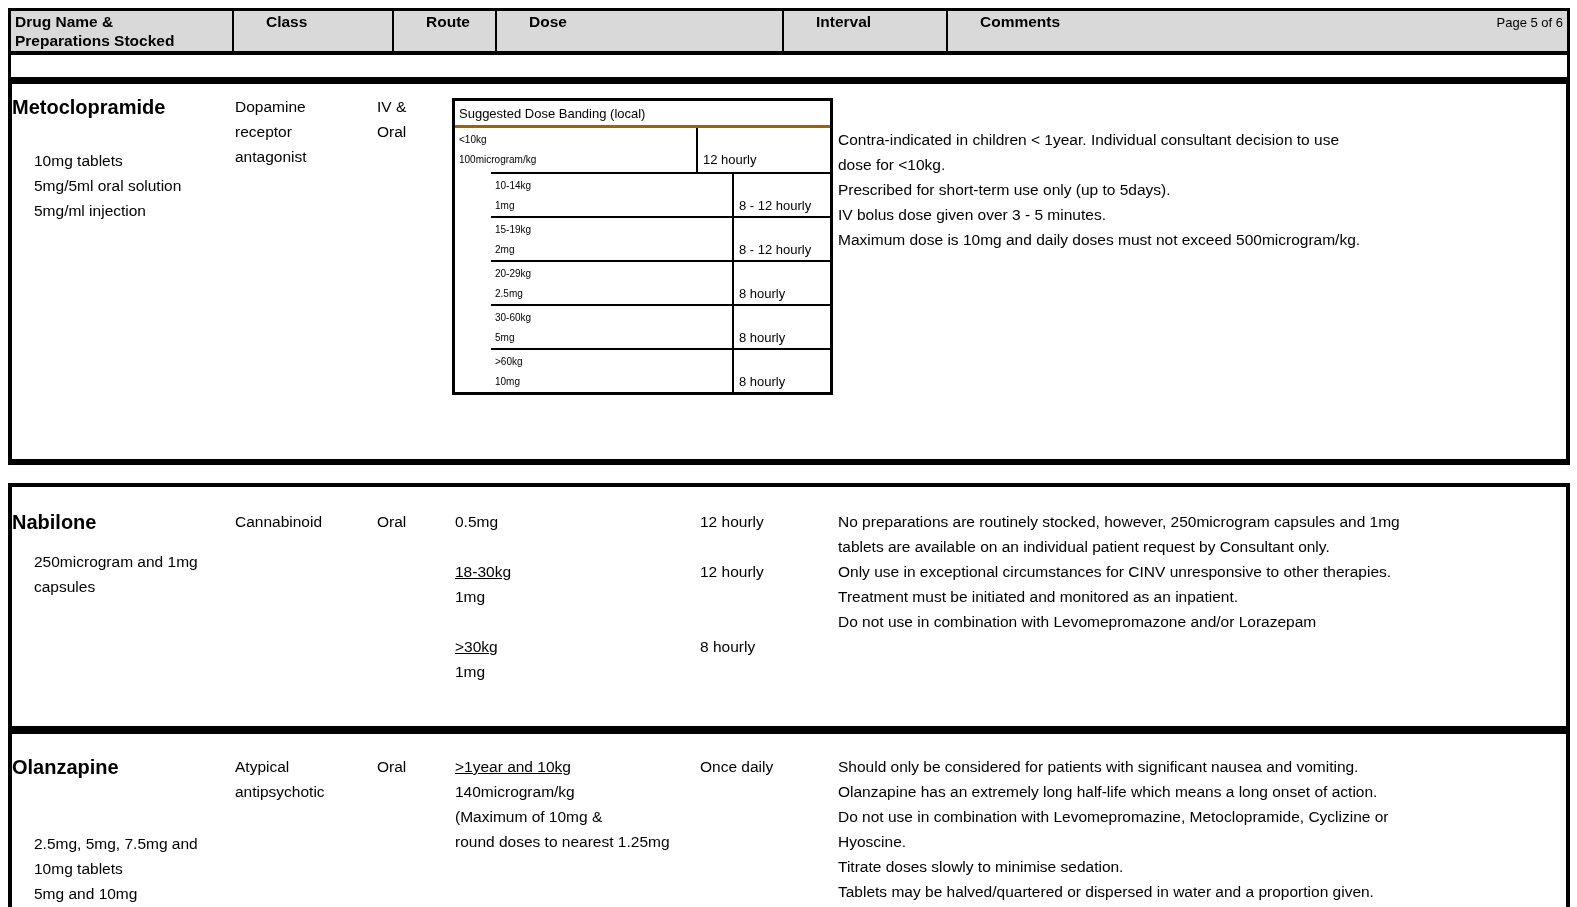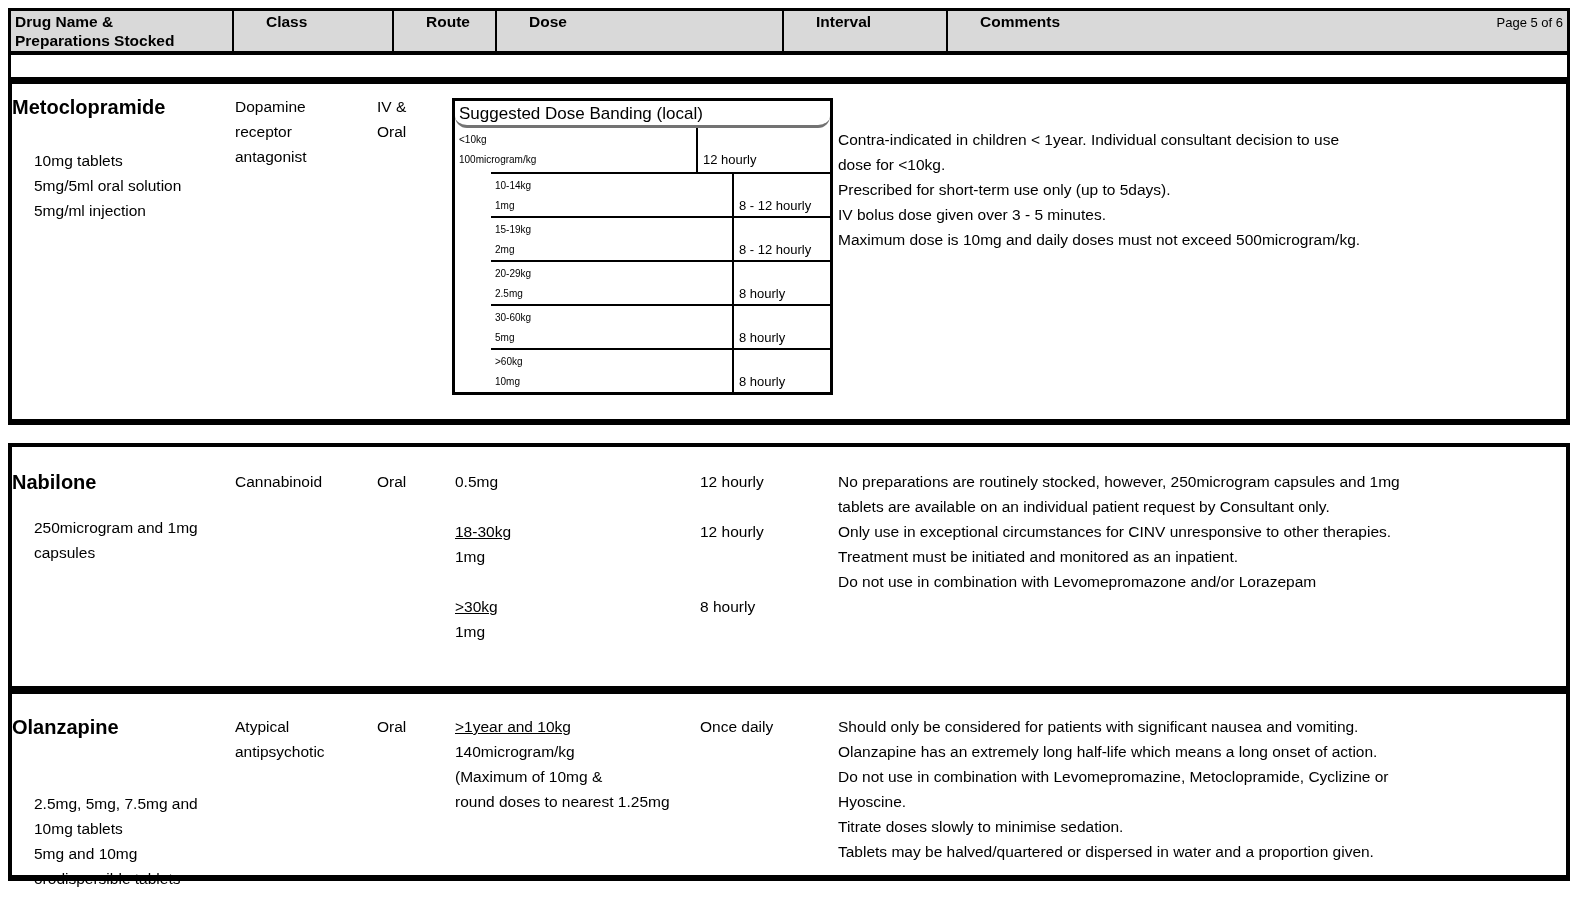--- a/index.html
+++ b/index.html
@@ -13,41 +13,41 @@
   .hcell { border-right:2px solid #000; padding:1px 4px; font-weight:bold;
     font-size:15.5px; line-height:19px; white-space:pre-line; }
   .hcell:last-child { border-right:none; display:flex; justify-content:space-between; align-items:flex-start;text-align:center; }
   .page-label { font-weight:normal; font-size:13px; line-height:19px; padding-top:1px; }
 
   .spacer-row { height:22px; border-left:3px solid #000; border-right:3px solid #000; background:#fff; }
 
   
   .drug { display:grid; grid-template-columns:223px 142px 78px 245px 138px 1fr;
     border:4px solid #000; font-size:15.5px; line-height:25px; }
-  .drug.met { height:348px; border-top:7px solid #000; border-bottom:6px solid #000;
+  .drug.met { height:388px; border-top:7px solid #000; border-bottom:6px solid #000;
     padding-top:10px; margin-bottom:18px; }
   .drug.nab { height:247px; padding-top:22px; }
   .drug.ola { height:191px; padding-top:20px; border-bottom:6px solid #000; }
 
   .pre { white-space:pre-line; }
   .drugname { font-weight:bold; font-size:20px; line-height:26px; }
   .met .preps { margin-top:28px; }
-  .nab .preps { margin-top:20px; }
+  .nab .preps { margin-top:14px; }
   .ola .preps { margin-top:51px; }
   .preps { white-space:pre-line;padding-left:22px; }
   .u { text-decoration:underline; }
 
   
   .dosewrap { grid-column:4 / 6; }
   .drow { display:grid; grid-template-columns:245px 1fr; }
   .nab .drow { margin-bottom:25px; }
 
   
   .banding { width:381px; margin-left:-3px; margin-top:4px; border:3px solid #000; background:#fff; }
-  .banding-title { font-size:17px; line-height:21px; padding:2px 4px 1px 4px; border-bottom:3px solid #737373;border-radius:12px; }
+  .banding-title { font-size:13px; line-height:21px; padding:2px 4px 1px 4px; border-bottom:3px solid #a16207; }
   .brow { display:grid; grid-template-columns:243px 1fr; height:44px; }
   .brow + .brow { border-top:2px solid #000;margin-left:36px; }
   .bcell { border-right:2px solid #000; padding:2px 4px; font-size:10px; line-height:20px; white-space:pre-line; }
   .icell { display:flex; align-items:flex-end; padding:2px 5px 2px 5px; font-size:13px; line-height:20px; }
 
   .met .comments { margin-top:33px; }
   .comments { white-space:pre-line; }
 </style>
 </head>
 <body>

